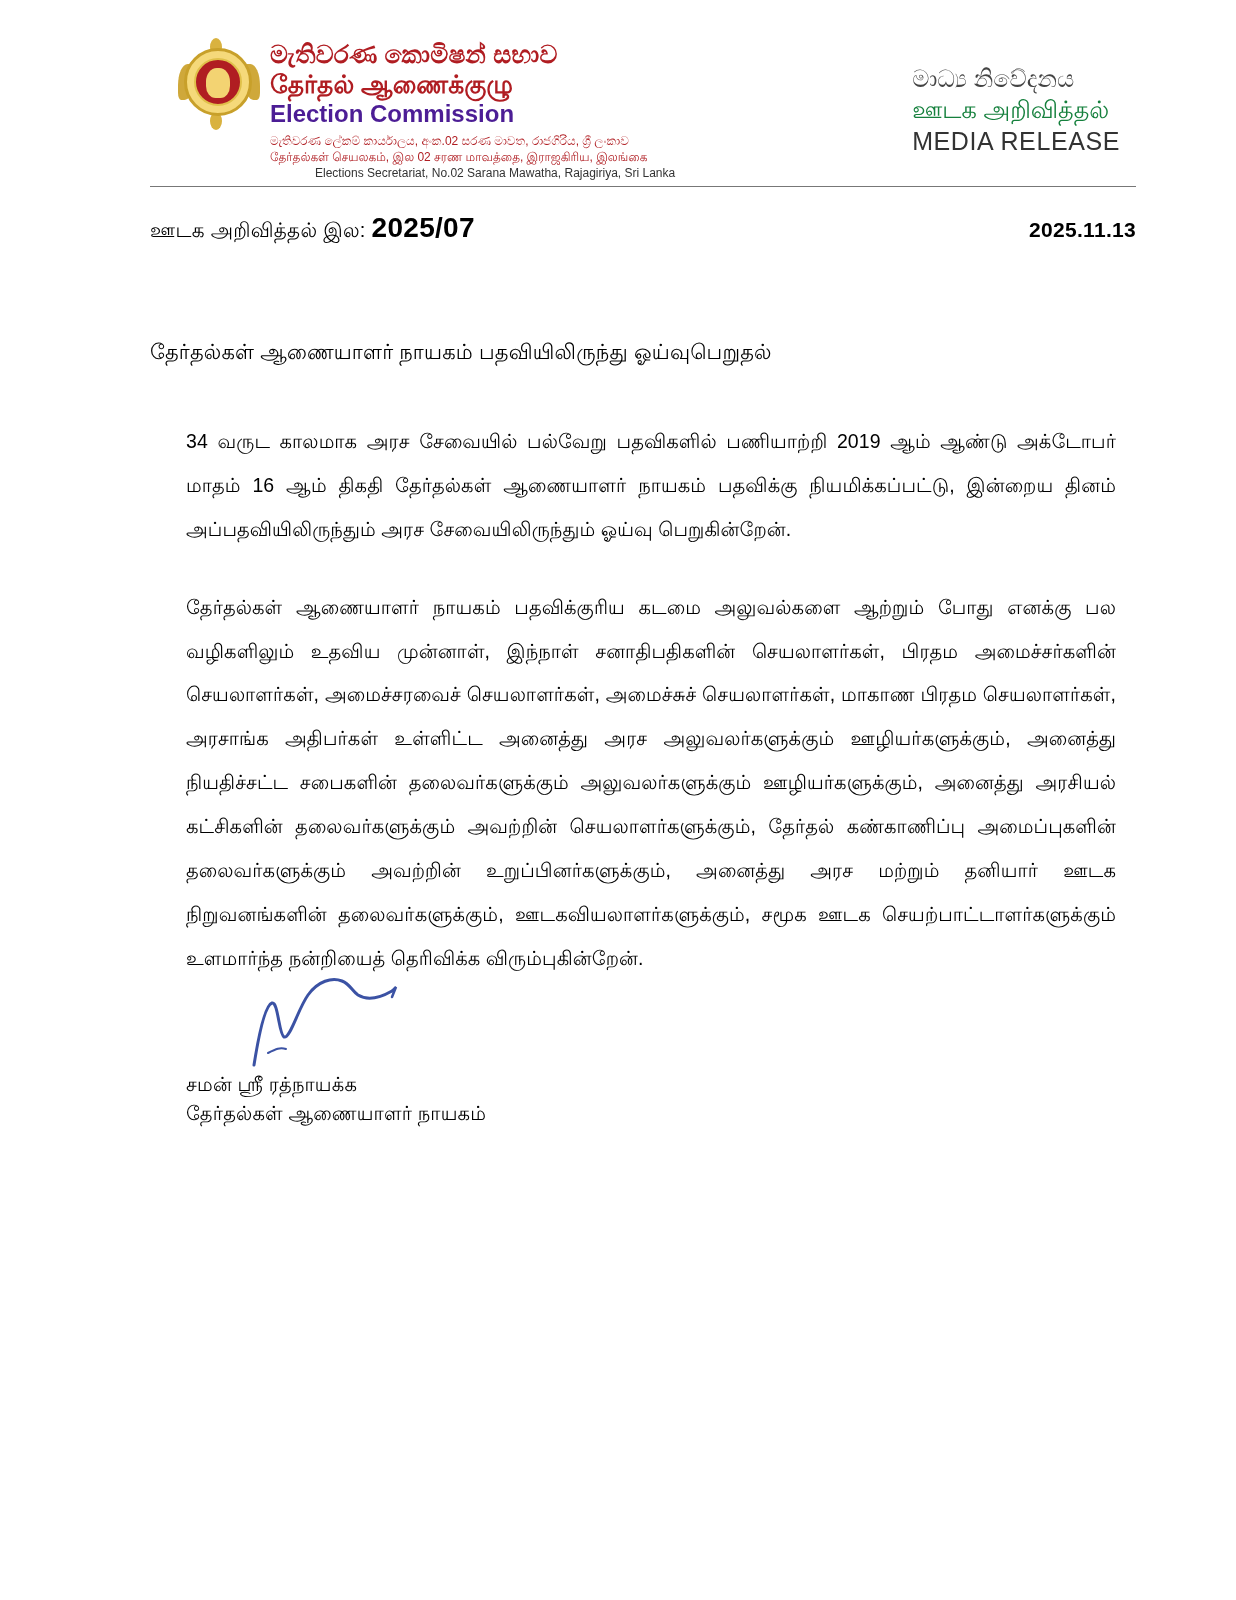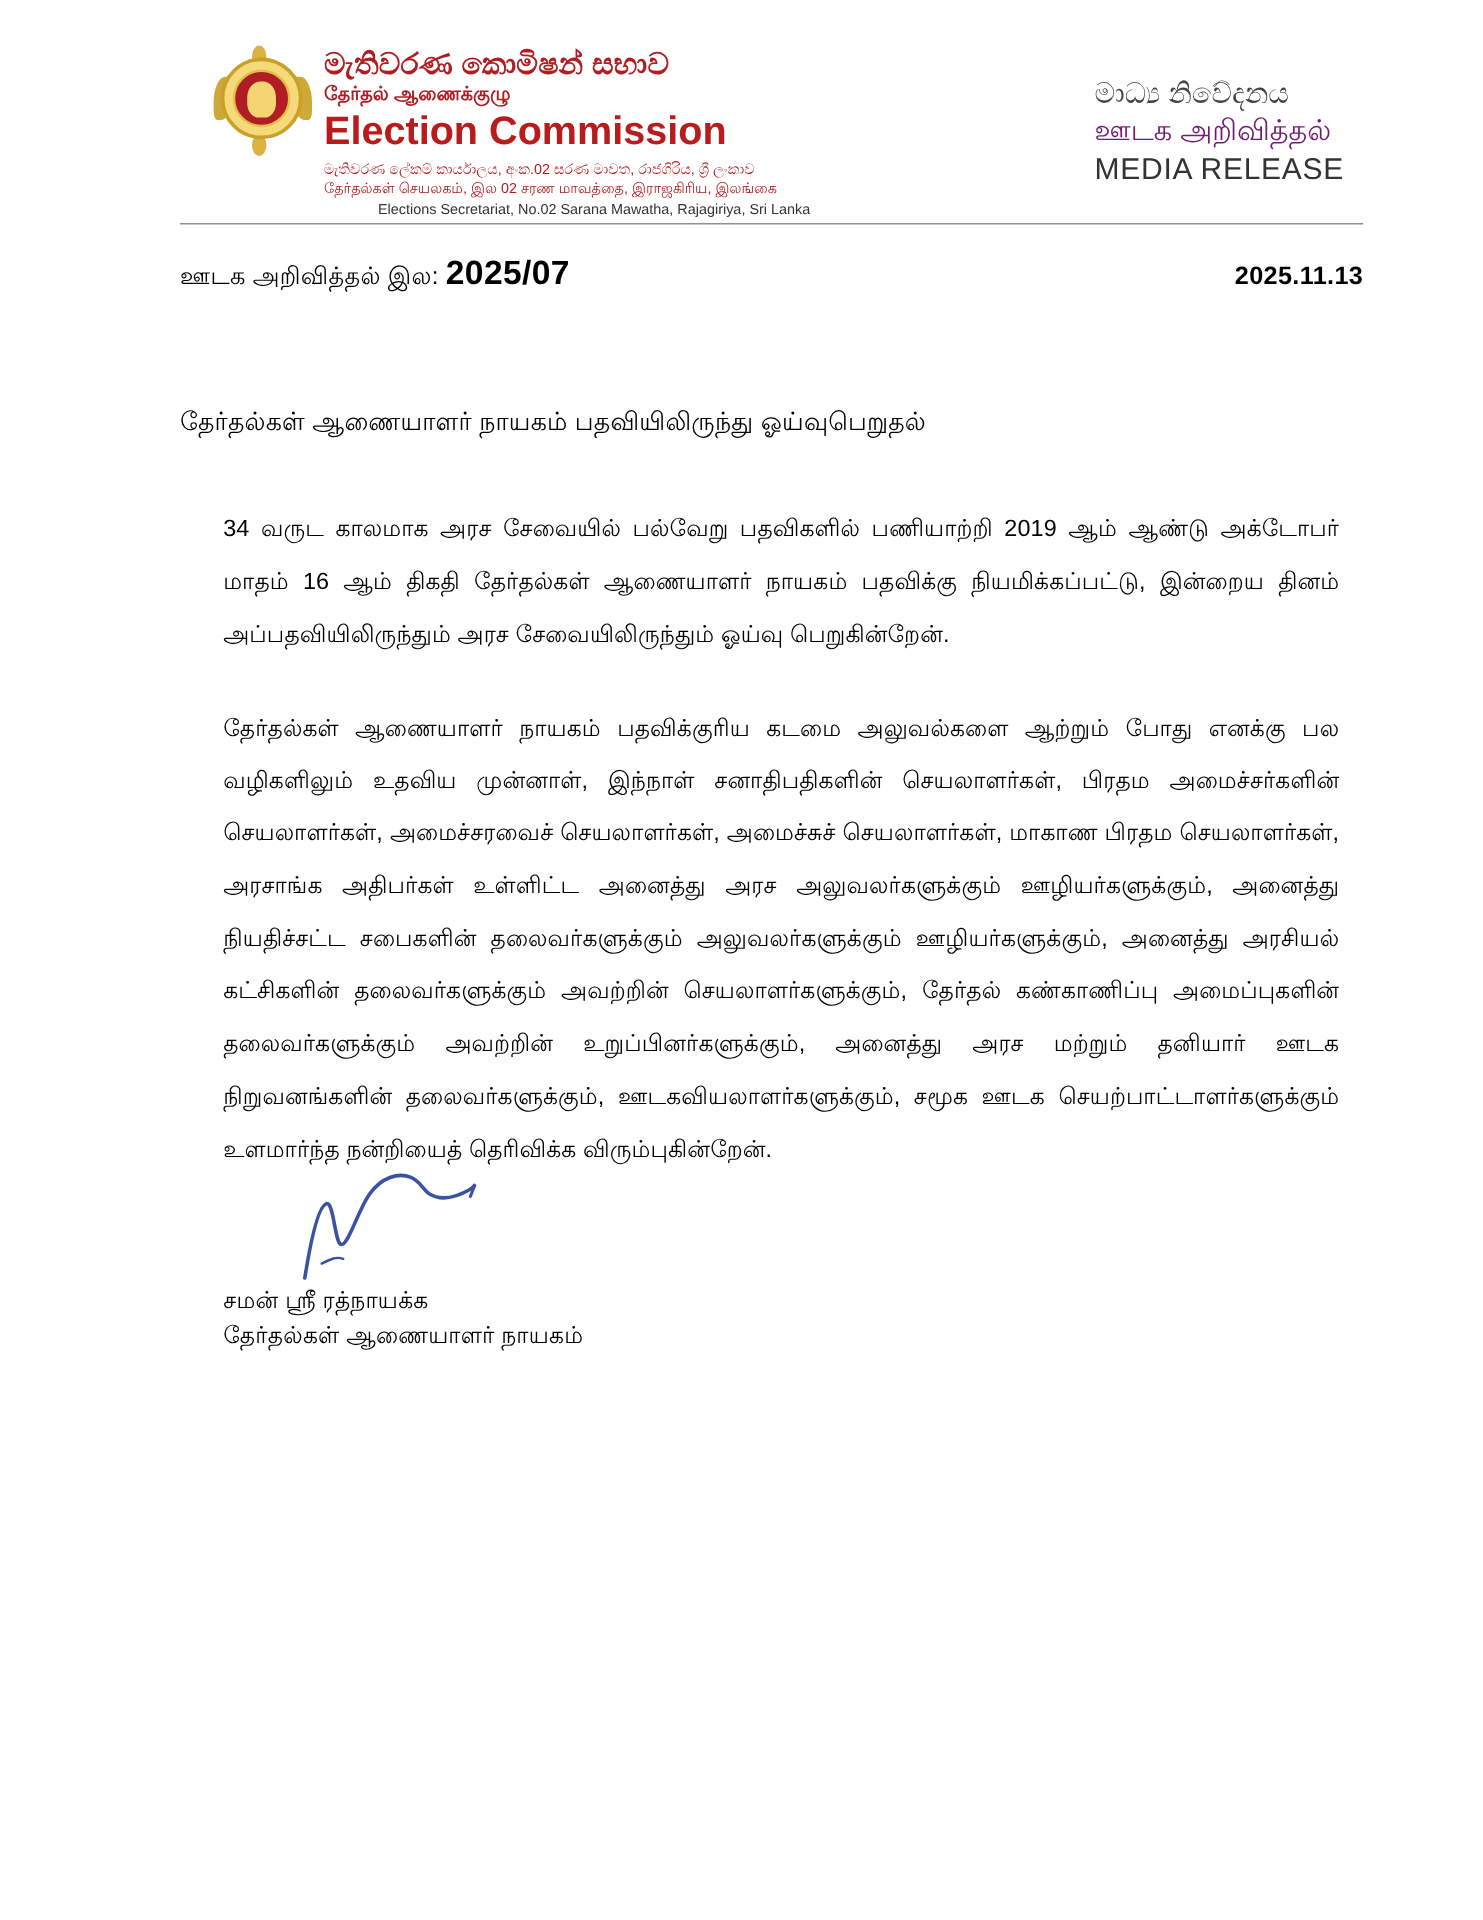--- a/index.html
+++ b/index.html
@@ -95,28 +95,28 @@
   .logo-si {
     color: #b01d22;
     font-size: 25px;
     font-weight: bold;
     line-height: 1.15;
     letter-spacing: 0.2px;
     white-space: nowrap;
   }
   .logo-ta {
     color: #b01d22;
-    font-size: 16px;
+    font-size: 25px;
     font-weight: bold;
     line-height: 1.2;
     white-space: nowrap;
   }
   .logo-en {
-    color: #b91c1c;
-    font-size: 33px;
+    color: #4c1d95;
+    font-size: 24px;
     font-weight: bold;
     line-height: 1.25;
     white-space: nowrap;
   }
   .logo-addr {
     margin-top: 4px;
     font-size: 12px;
     line-height: 1.35;
     color: #222;
     white-space: nowrap;
@@ -131,21 +131,21 @@
     text-align: left;
   }
   .mr-si {
     font-size: 24px;
     color: #444;
     line-height: 1.25;
     white-space: nowrap;
   }
   .mr-ta {
     font-size: 24px;
-    color: #701a75;
+    color: #15803d;
     line-height: 1.3;
     white-space: nowrap;
   }
   .mr-en {
     font-size: 25px;
     color: #333;
     line-height: 1.3;
     letter-spacing: 0.6px;
     white-space: nowrap;
   }

